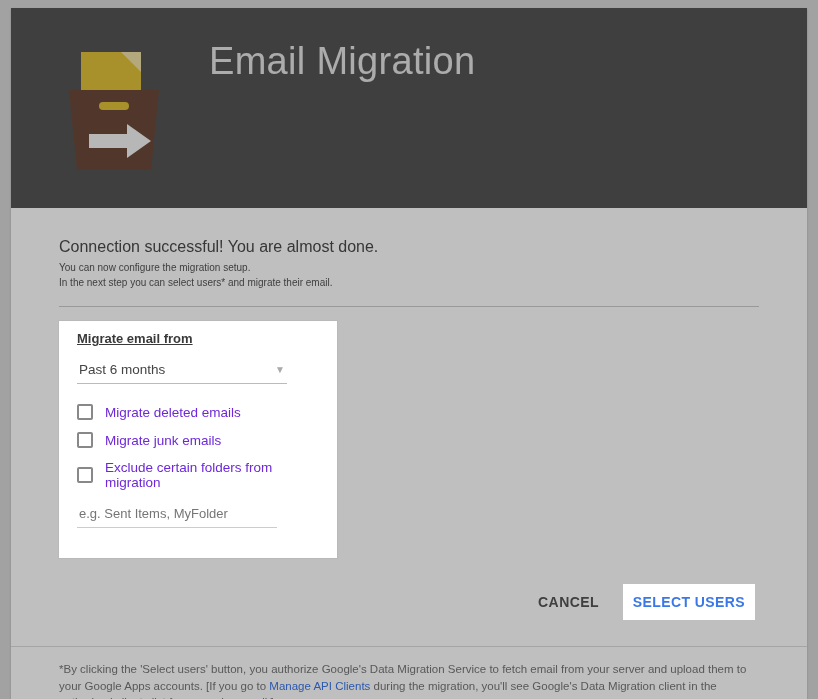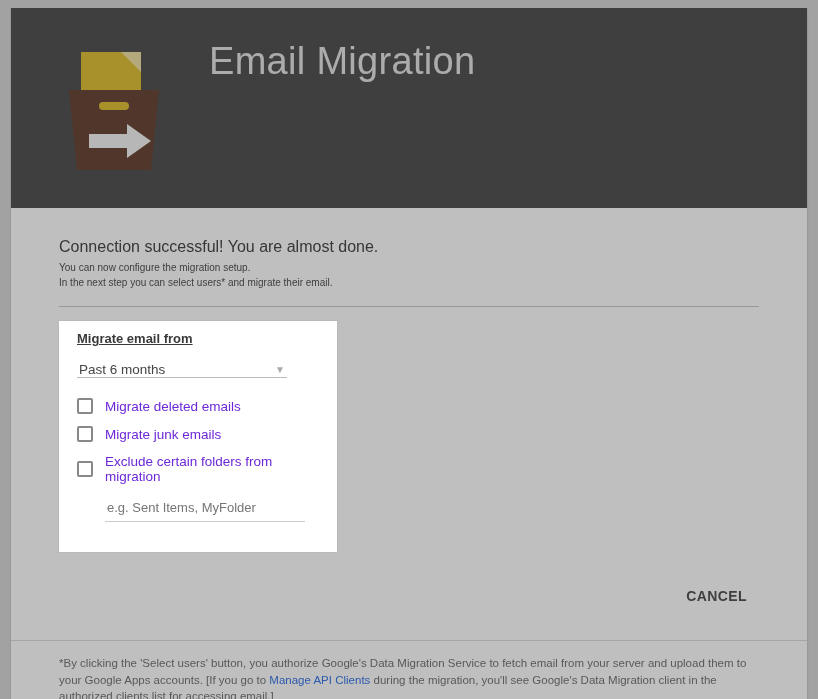--- a/index.html
+++ b/index.html
@@ -79,21 +79,21 @@
       margin-bottom: 10px;
       text-decoration: underline;
     }
     .select {
       display: flex;
       align-items: center;
       justify-content: space-between;
       width: 210px;
       font-size: 13.5px;
       color: #444;
-      padding: 6px 2px 0 2px;
+      padding: 6px 2px 6px 2px;
       border-bottom: 1px solid #bbb;
       cursor: pointer;
       user-select: none;
       margin-bottom: 20px;
     }
     .select .caret {
       color: #aaa;
       font-size: 10px;
     }
     .check-row {
@@ -106,21 +106,20 @@
     }
     .checkbox {
       width: 16px; height: 16px;
       border: 2px solid #888;
       border-radius: 2px;
       flex: 0 0 16px;
       cursor: pointer;
       background: #fff;
     }
     .hint-input {
-      margin-left: 28px;
       width: 200px;
       border: 0;
       border-bottom: 1px solid #ccc;
       font-size: 13px;
       color: #1d4ed8;
       padding: 4px 2px 6px;
       background: transparent;
     }
     .actions {
       display: flex;
@@ -201,20 +200,21 @@
       <div class="check-row">
         <span class="checkbox"></span>
         <span>Exclude certain folders from migration</span>
       </div>
       <input class="hint-input" placeholder="e.g. Sent Items, MyFolder" style="">
     </div>
   </div>
 
   <div class="actions">
     <button class="btn cancel">CANCEL</button>
+    <button class="btn primary">SELECT USERS</button>
   </div>
 
   <div class="footer">
     <span>*By clicking the 'Select users' button, you authorize Google's Data Migration Service to fetch email from your server and upload them to your Google Apps accounts. [If you go to </span><a href="#">Manage API Clients</a><span> during the migration, you'll see Google's Data Migration client in the authorized clients list for accessing email.]</span>
   </div>
 </div>
 
 <div class="modal-backdrop"></div>
 
 </body></html>

